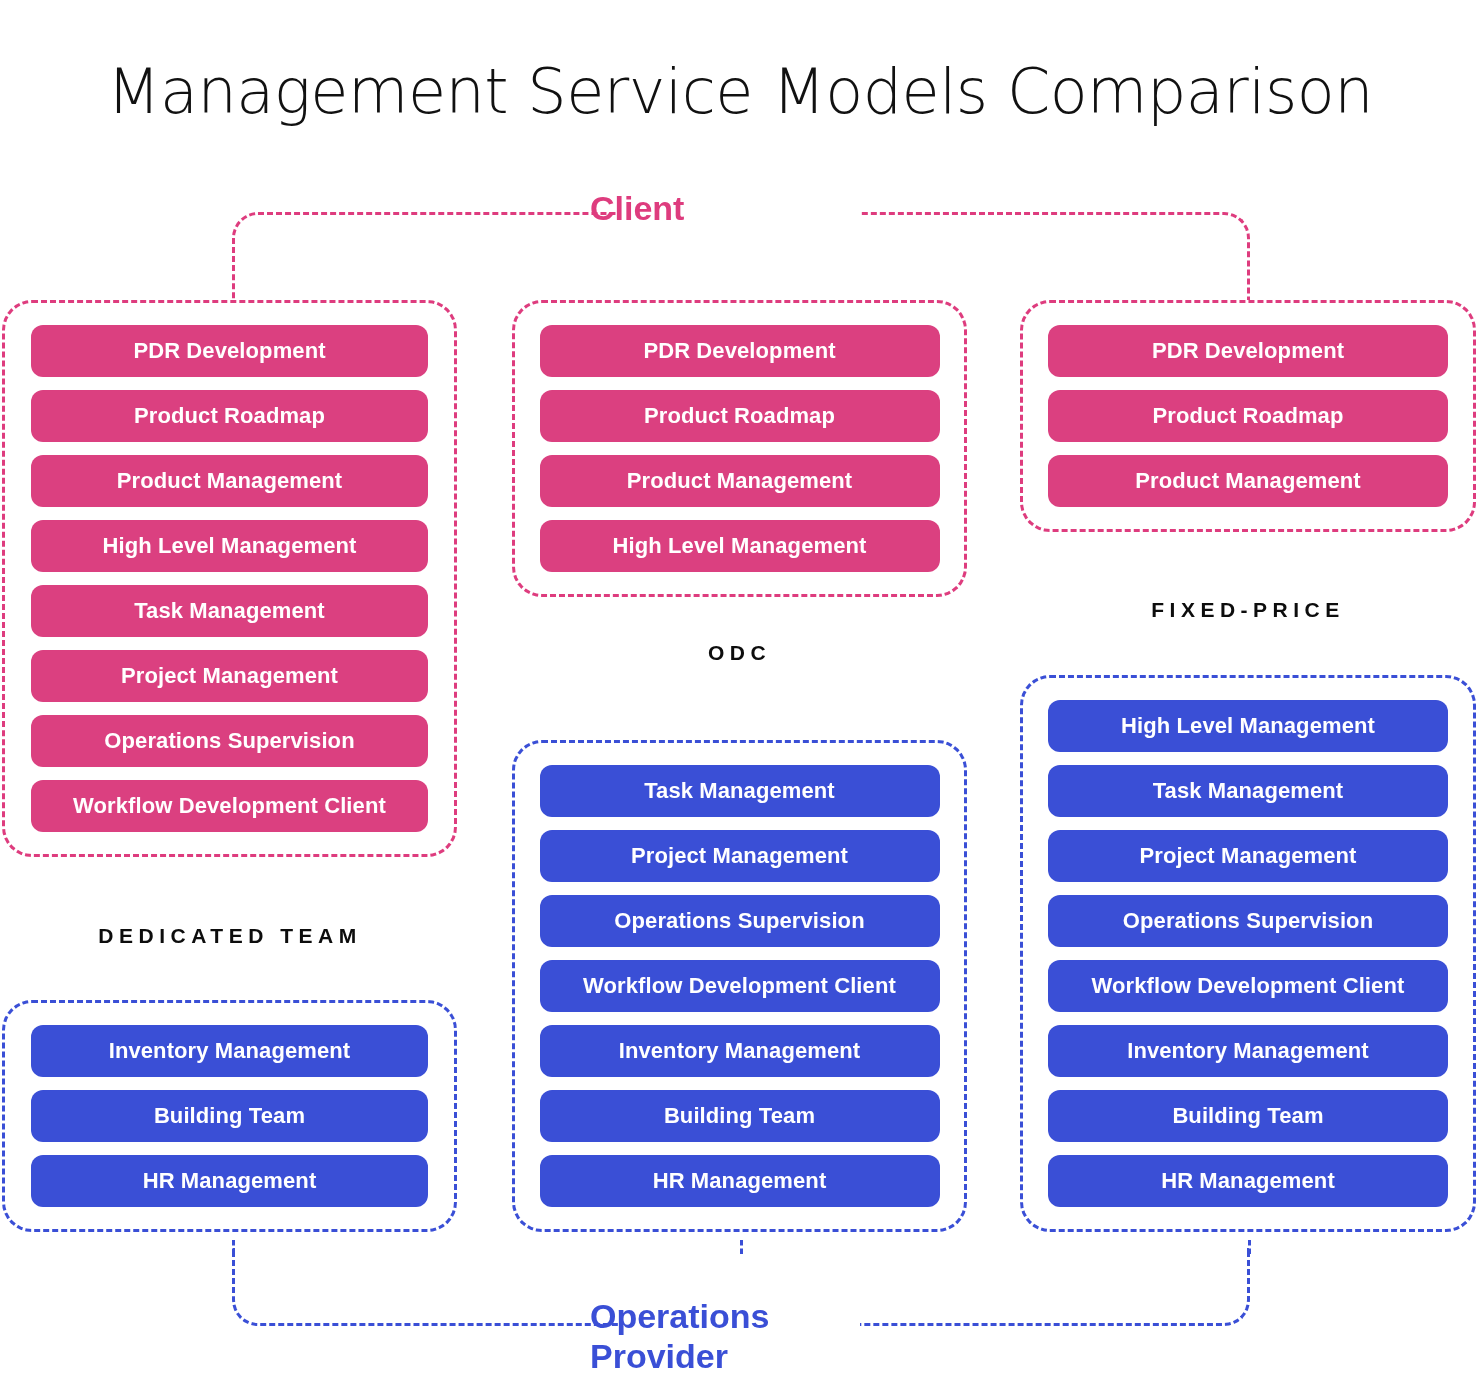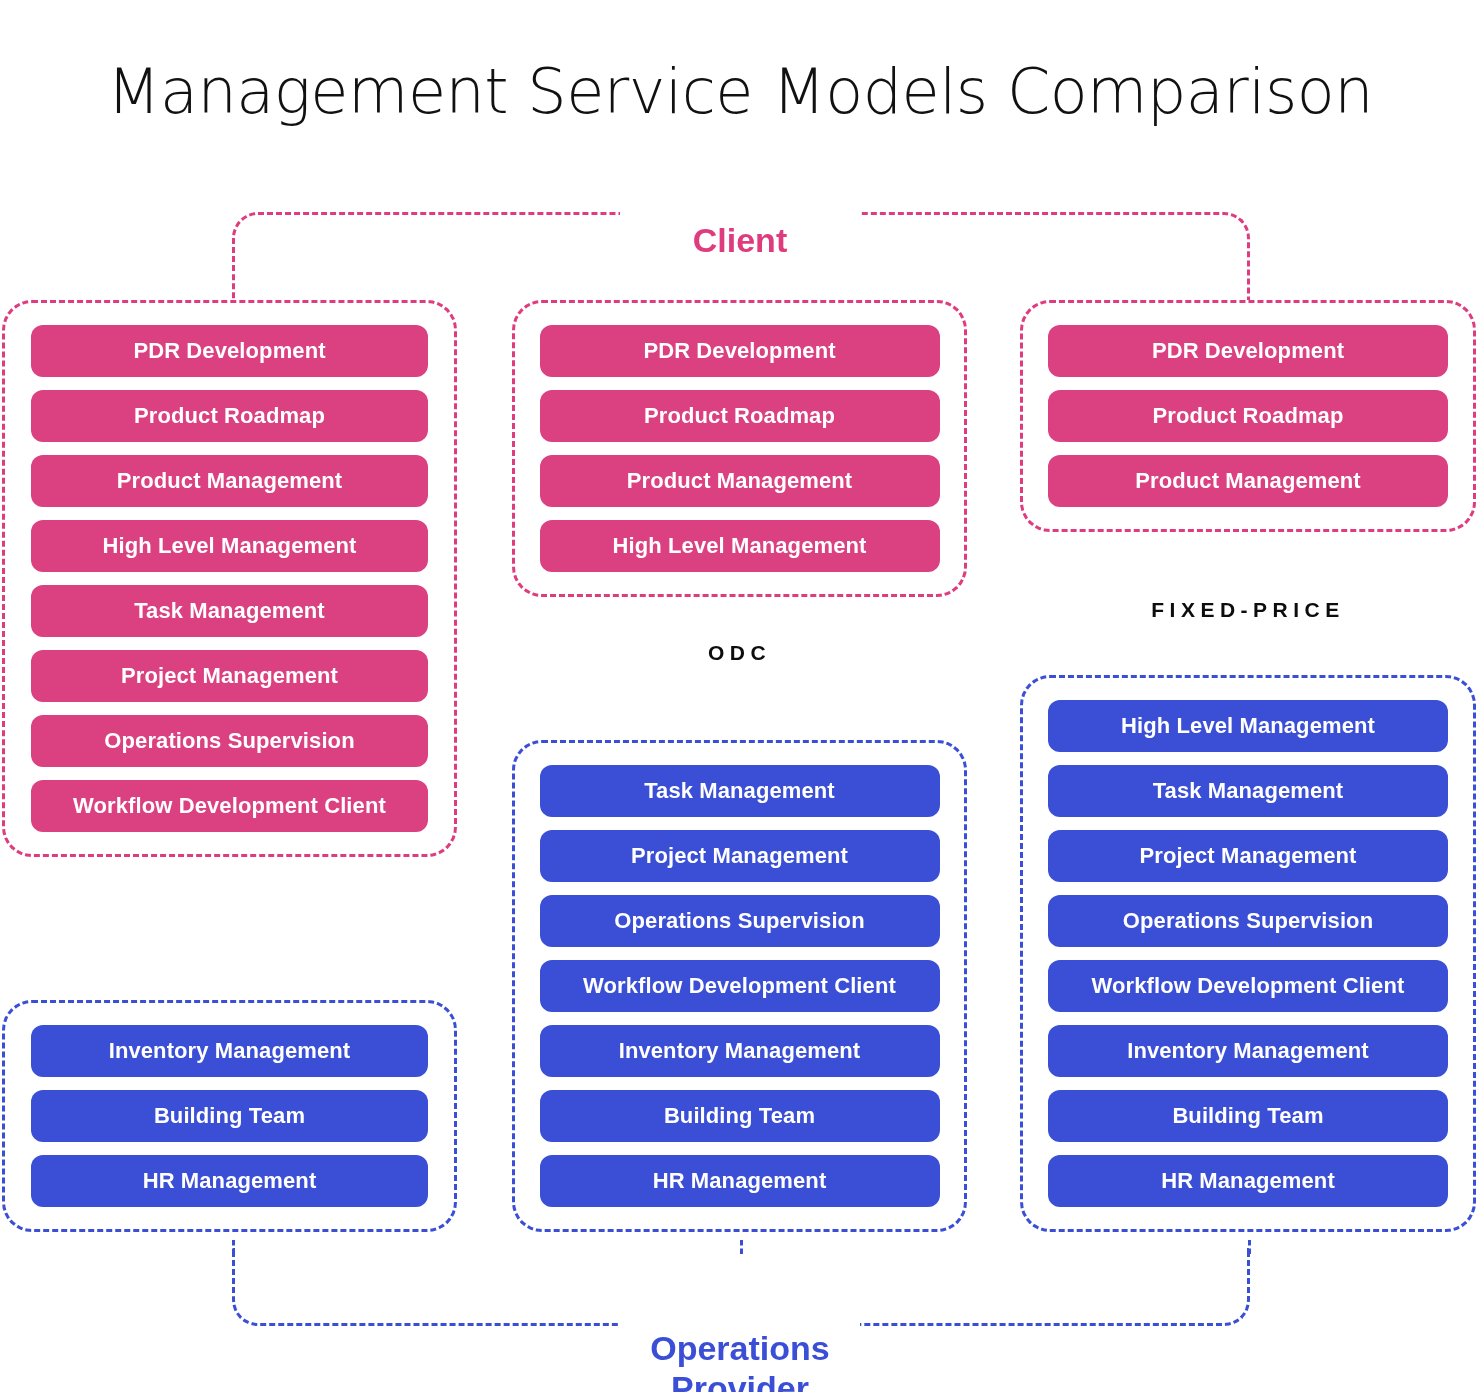--- a/index.html
+++ b/index.html
@@ -32,28 +32,26 @@
     font-size: 62px;
     line-height: 84px;
     letter-spacing: -0.5px;
     color: #111111;
     white-space: nowrap;
   }
 
   
   .side-title {
     position: absolute;
-    text-align: center;
     font-weight: bold;
     font-size: 34px;
     line-height: 40px;
     letter-spacing: 0px;
     white-space: pre-line;
     z-index: 5;
-    margin-top: 32px;
   }
   .side-title.client {
     left: 590px;
     top: 188px;
     width: 300px;
     color: #DE3C7E;
   }
   .side-title.provider {
     left: 590px;
     top: 1296px;
@@ -205,20 +203,21 @@
       <div class="pill pink">Product Management</div>
       <div class="pill pink">High Level Management</div>
     </div>
 
   <div class="group-box pink" id="box-fixed-top">
       <div class="pill pink">PDR Development</div>
       <div class="pill pink">Product Roadmap</div>
       <div class="pill pink">Product Management</div>
     </div>
 
+  <div class="model-caption" id="caption-dedicated">DEDICATED TEAM</div>
   <div class="model-caption" id="caption-odc">ODC</div>
   <div class="model-caption" id="caption-fixed">FIXED-PRICE</div>
 
   <div class="group-box blue" id="box-dedicated-bot">
       <div class="pill blue">Inventory Management</div>
       <div class="pill blue">Building Team</div>
       <div class="pill blue">HR Management</div>
     </div>
 
   <div class="group-box blue" id="box-odc-bot">

